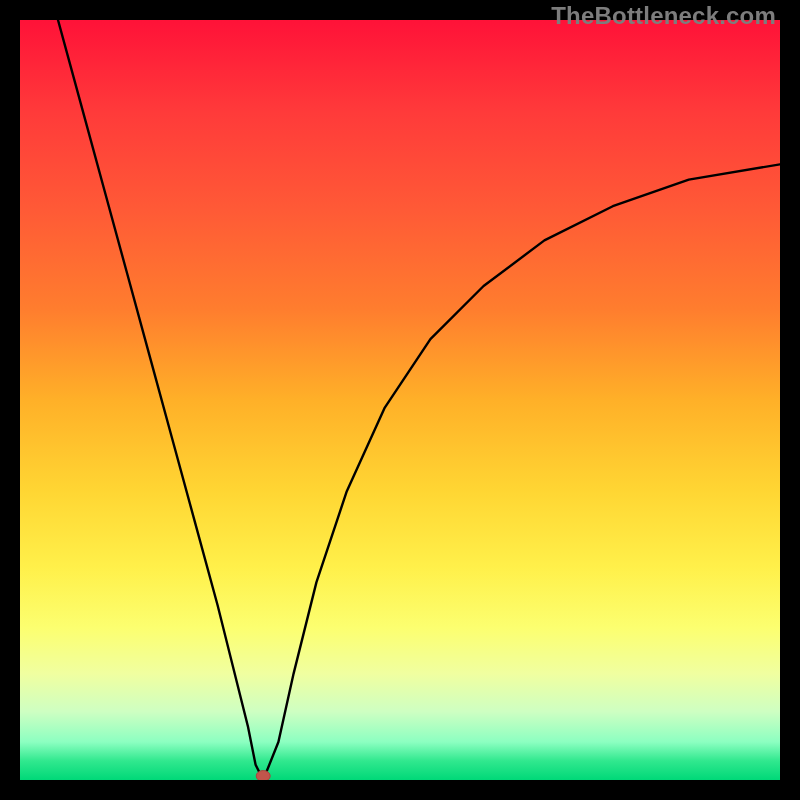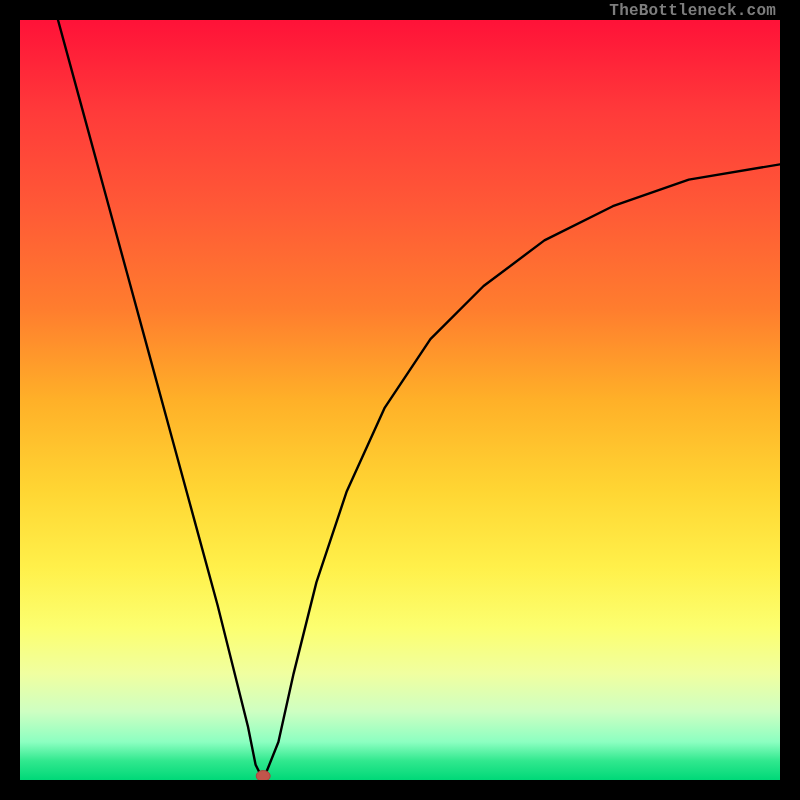--- a/index.html
+++ b/index.html
@@ -22,22 +22,22 @@
     position: absolute;
     left: 0;
     top: 0;
     width: 760px;
     height: 760px;
   }
   .watermark {
     position: absolute;
     top: 2px;
     right: 24px;
-    font-family: Liberation Mono, monospace;
-    font-size: 16px;
+    font-family: Liberation Sans, sans-serif;
+    font-size: 24px;
     font-weight: 600;
     color: #7d7d7d;
     letter-spacing: 0.2px;
     margin-left: 48px;
   }
 </style>
 </head>
 <body>
 
 <div class="frame">

